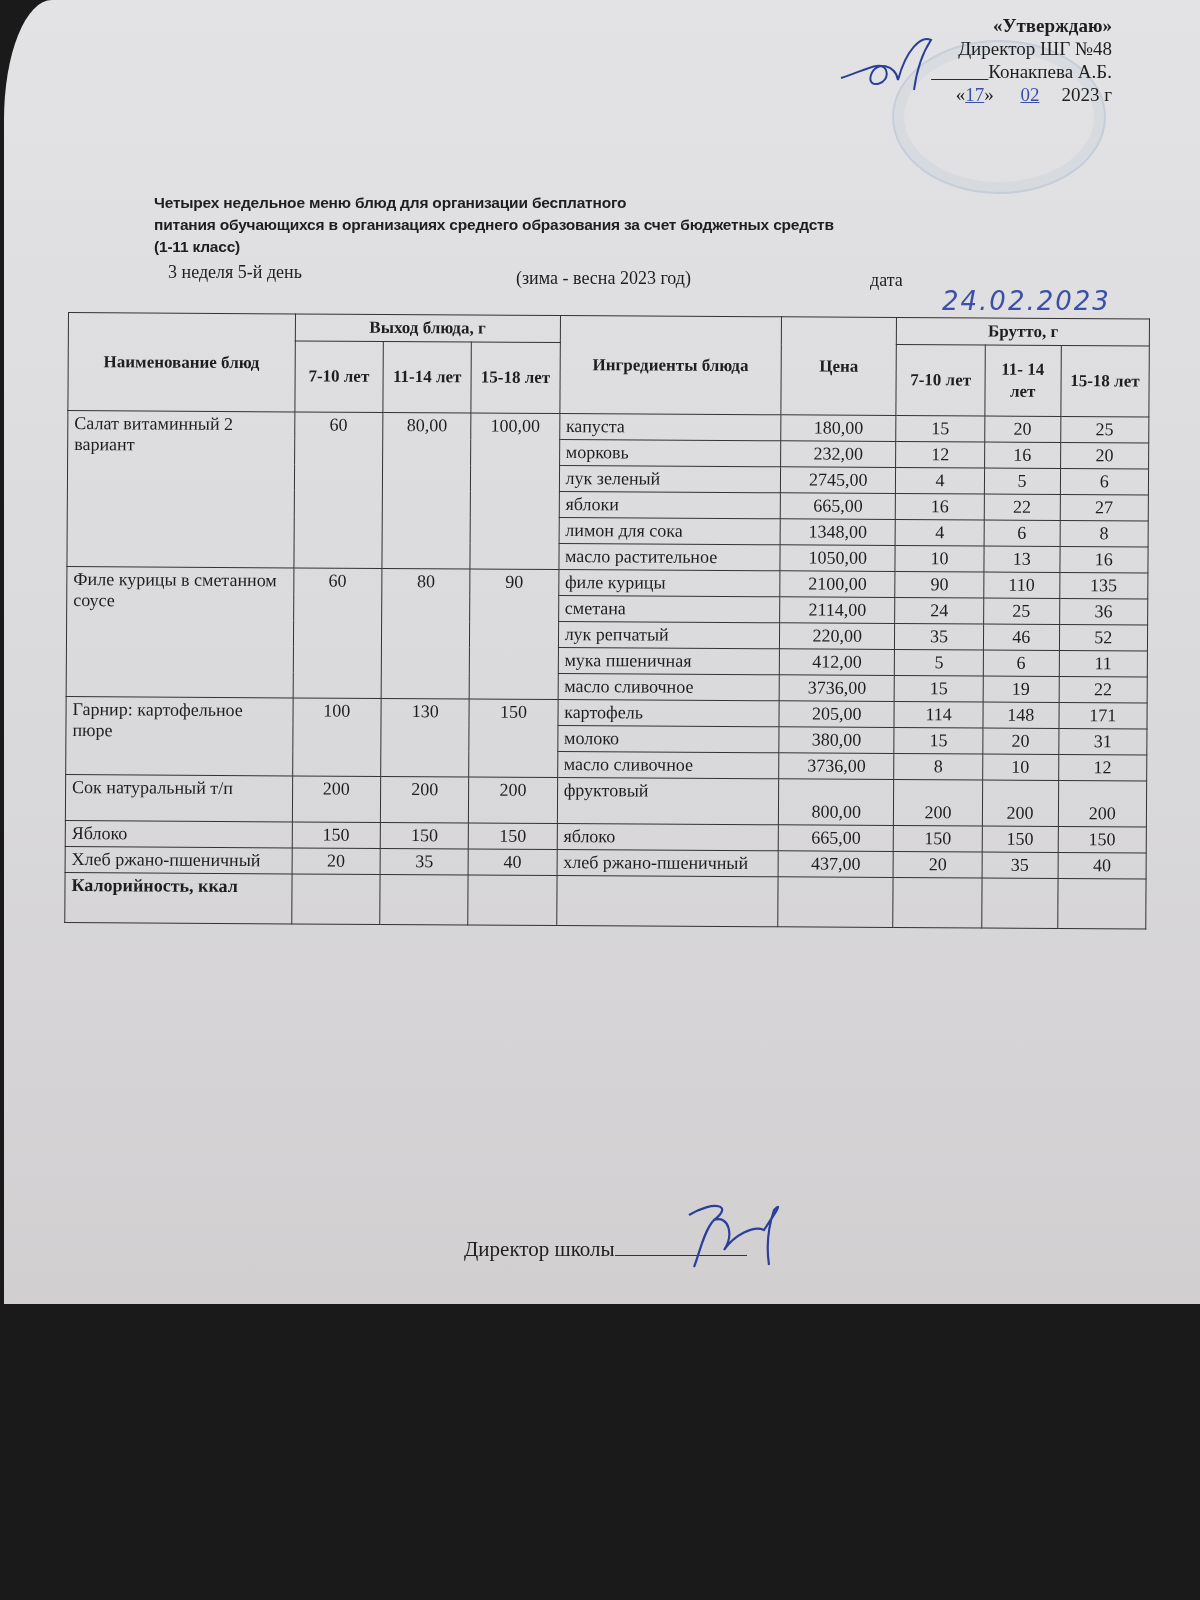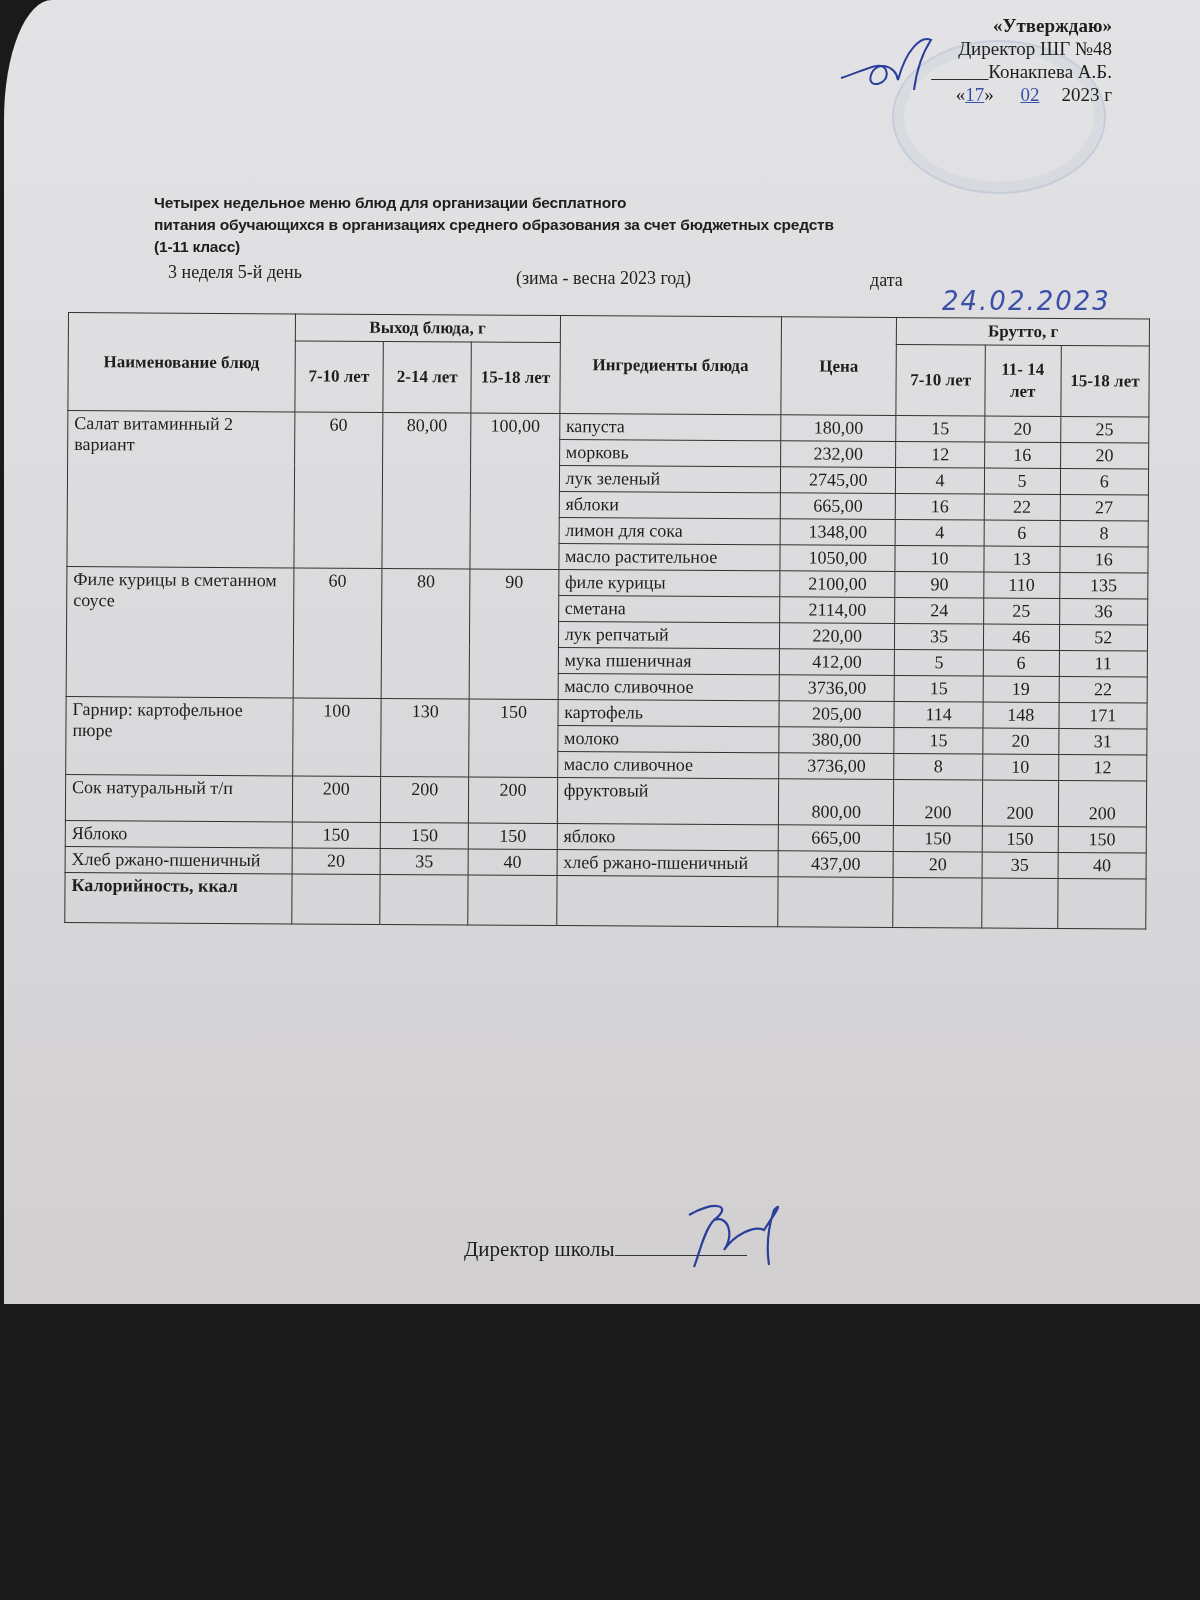--- a/index.html
+++ b/index.html
@@ -87,21 +87,21 @@
     <thead>
       <tr>
         <th rowspan="2" style="width:205px;height:60px">Наименование блюд</th>
         <th colspan="3">Выход блюда, г</th>
         <th rowspan="2" style="width:200px">Ингредиенты блюда</th>
         <th rowspan="2" style="width:98px">Цена</th>
         <th colspan="3">Брутто, г</th>
       </tr>
       <tr>
         <th style="width:72px;height:66px">7-10 лет</th>
-        <th style="width:72px">2-14 лет</th>
+        <th style="width:72px">11-14 лет</th>
         <th style="width:72px">15-18 лет</th>
         <th style="width:72px">7-10 лет</th>
         <th style="width:60px">11- 14 лет</th>
         <th style="width:72px">15-18 лет</th>
       </tr>
     </thead>
     <tbody>
 
       <tr>
         <td rowspan="6" class="dish">Салат витаминный 2 вариант</td>

